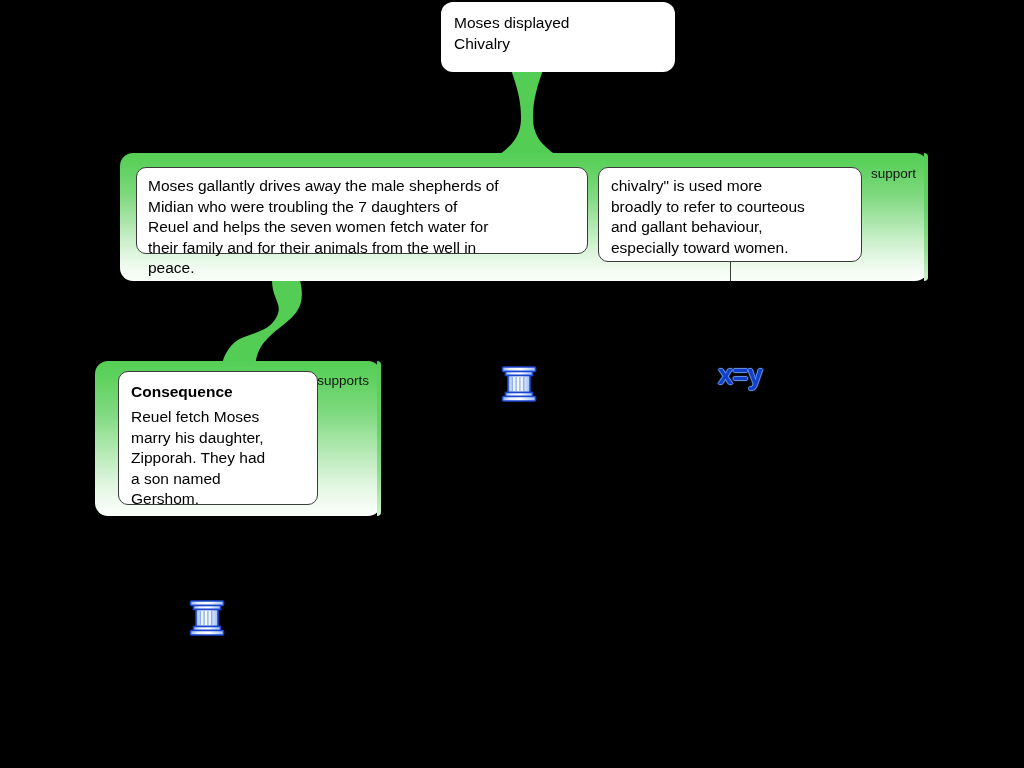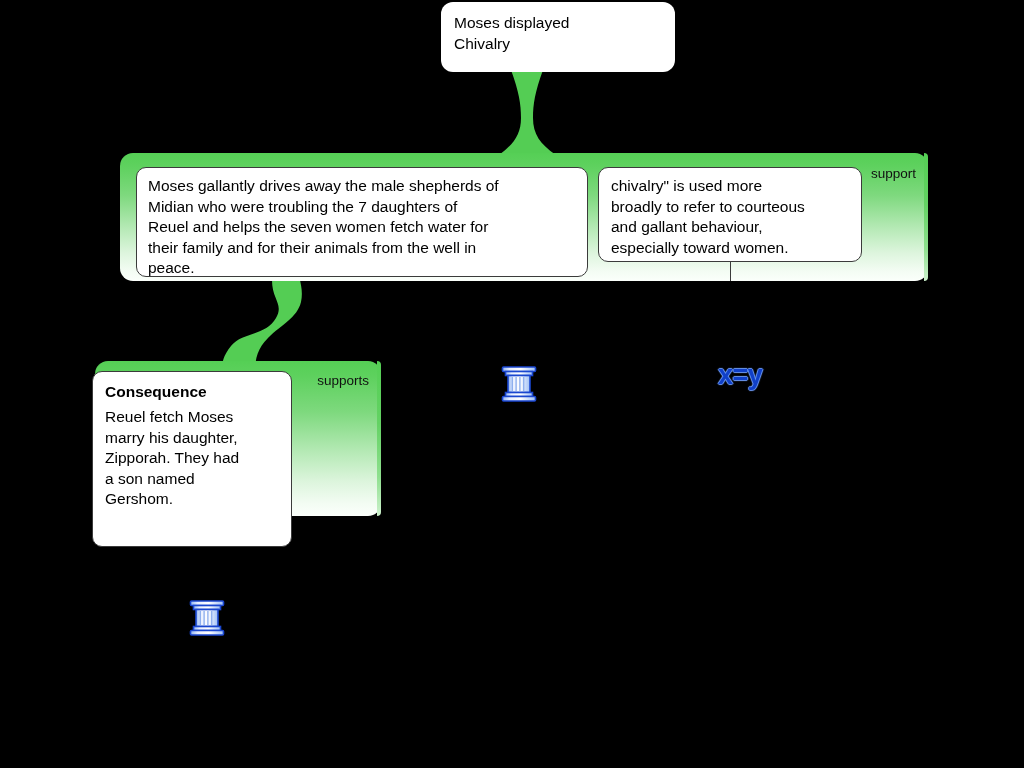--- a/index.html
+++ b/index.html
@@ -140,35 +140,35 @@
     font-size: 15.5px;
     line-height: 21px;
     font-weight: bold;
     margin-bottom: 5px;
   }
 
   #premise-1 {
     left: 136px;
     top: 167px;
     width: 452px;
-    height: 110px;
+    height: 87px;
     padding: 8px 10px 12px 11px;
   }
   #premise-2 {
     left: 598px;
     top: 167px;
     width: 264px;
     height: 95px;
     padding: 8px 10px 0 12px;
   }
   #premise-3 {
-    left: 92px;
+    left: 118px;
     top: 371px;
     width: 200px;
-    height: 176px;
+    height: 134px;
     padding: 9px 8px 0 12px;
   }
 
   
   #premise2-stem {
     position: absolute;
     left: 730px;
     top: 262px;
     width: 1px;
     height: 19px;

